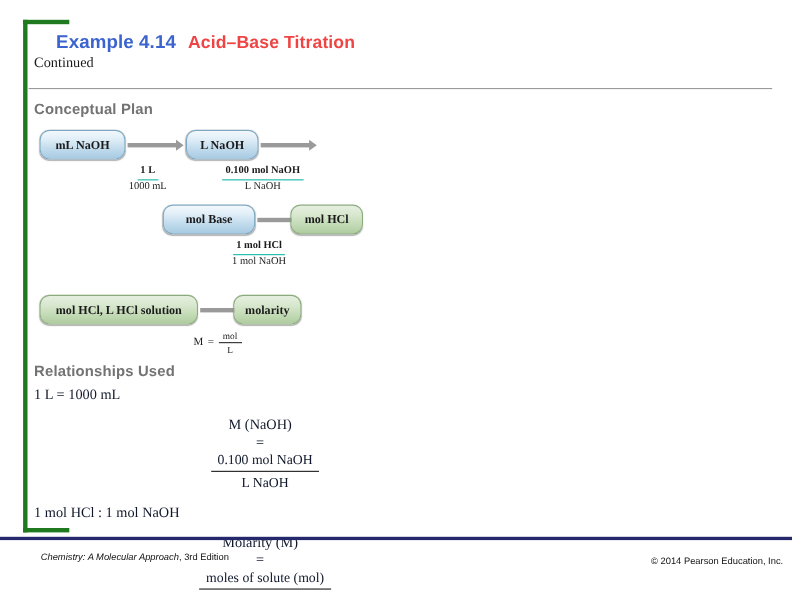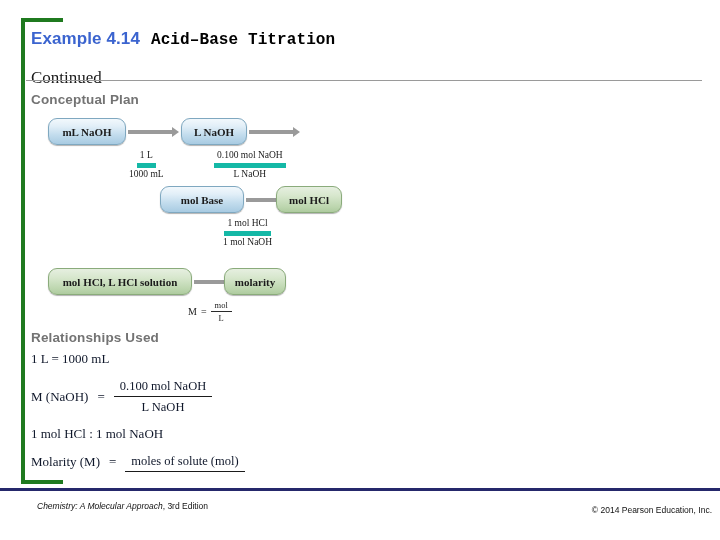--- a/index.html
+++ b/index.html
@@ -56,34 +56,34 @@
   }
   .title-row {
     white-space: nowrap;
     line-height: 1;
   }
   .title-example {
     font-size: 17px;
     font-weight: bold;
     color: #3b64cf;
     letter-spacing: 0.1px;
+    margin-left: 20px;
   }
   .title-topic {
     font-size: 16px;
     font-weight: bold;
-    color: #000000;
+    color: #ef4444;
     margin-left: 11px;
     letter-spacing: 0.1px;
-    font-family: Liberation Mono, monospace;
   }
   .continued {
     font-family: "Liberation Serif", serif;
-    font-size: 17px;
+    font-size: 13px;
     color: #1a1a1a;
-    margin-top: 21px;
+    margin-top: 2px;
     line-height: 1;
   }
   #header-rule {
     position: absolute;
     left: 26px;
     top: 80px;
     width: 676px;
     height: 1px;
     background: #9a9a9a;
   }
@@ -96,21 +96,21 @@
     color: #737373;
     letter-spacing: 0.15px;
     white-space: nowrap;
   }
   #heading-conceptual-plan { left: 31px; top: 92px; }
   #heading-relationships   { left: 31px; top: 330px; }
 
   
   #conceptual-plan {
     position: absolute;
-    left: 12px;
+    left: 0;
     top: 112px;
     width: 604px;
     height: 215px;
   }
   .flow-row {
     position: absolute;
     height: 60px;
   }
   #flow-row-1 { left: 36px; top: 6px;  }
   #flow-row-2 { left: 148px; top: 74px; }
@@ -164,22 +164,23 @@
     position: absolute;
     font-family: "Liberation Serif", serif;
     font-size: 9.5px;
     color: #1b1b1b;
     text-align: center;
     line-height: 1.25;
     white-space: nowrap;
   }
   .frac .num {
     padding: 0 3px 1px 3px;
-    border-bottom: 5px solid #14b8a6;
+    border-bottom: 1px solid #14b8a6;
     display: inline-block;
+    font-weight: bold;
   }
   .frac .den {
     padding: 1px 3px 0 3px;
     display: block;
   }
   .eq-inline {
     position: absolute;
     font-family: "Liberation Serif", serif;
     font-size: 10px;
     color: #1b1b1b;
@@ -214,20 +215,21 @@
     font-size: 13px;
     line-height: 1;
     margin-bottom: 13px;
     white-space: nowrap;
   }
   .rel-eq {
     display: flex;
     align-items: center;
     margin-bottom: 11px;
     white-space: nowrap;
+    flex-direction: column;
   }
   .rel-eq .lhs {
     font-size: 13px;
     margin-right: 9px;
   }
   .rel-eq .eqsign {
     font-size: 13px;
     margin-right: 9px;
   }
   .rel-eq .fraction {

